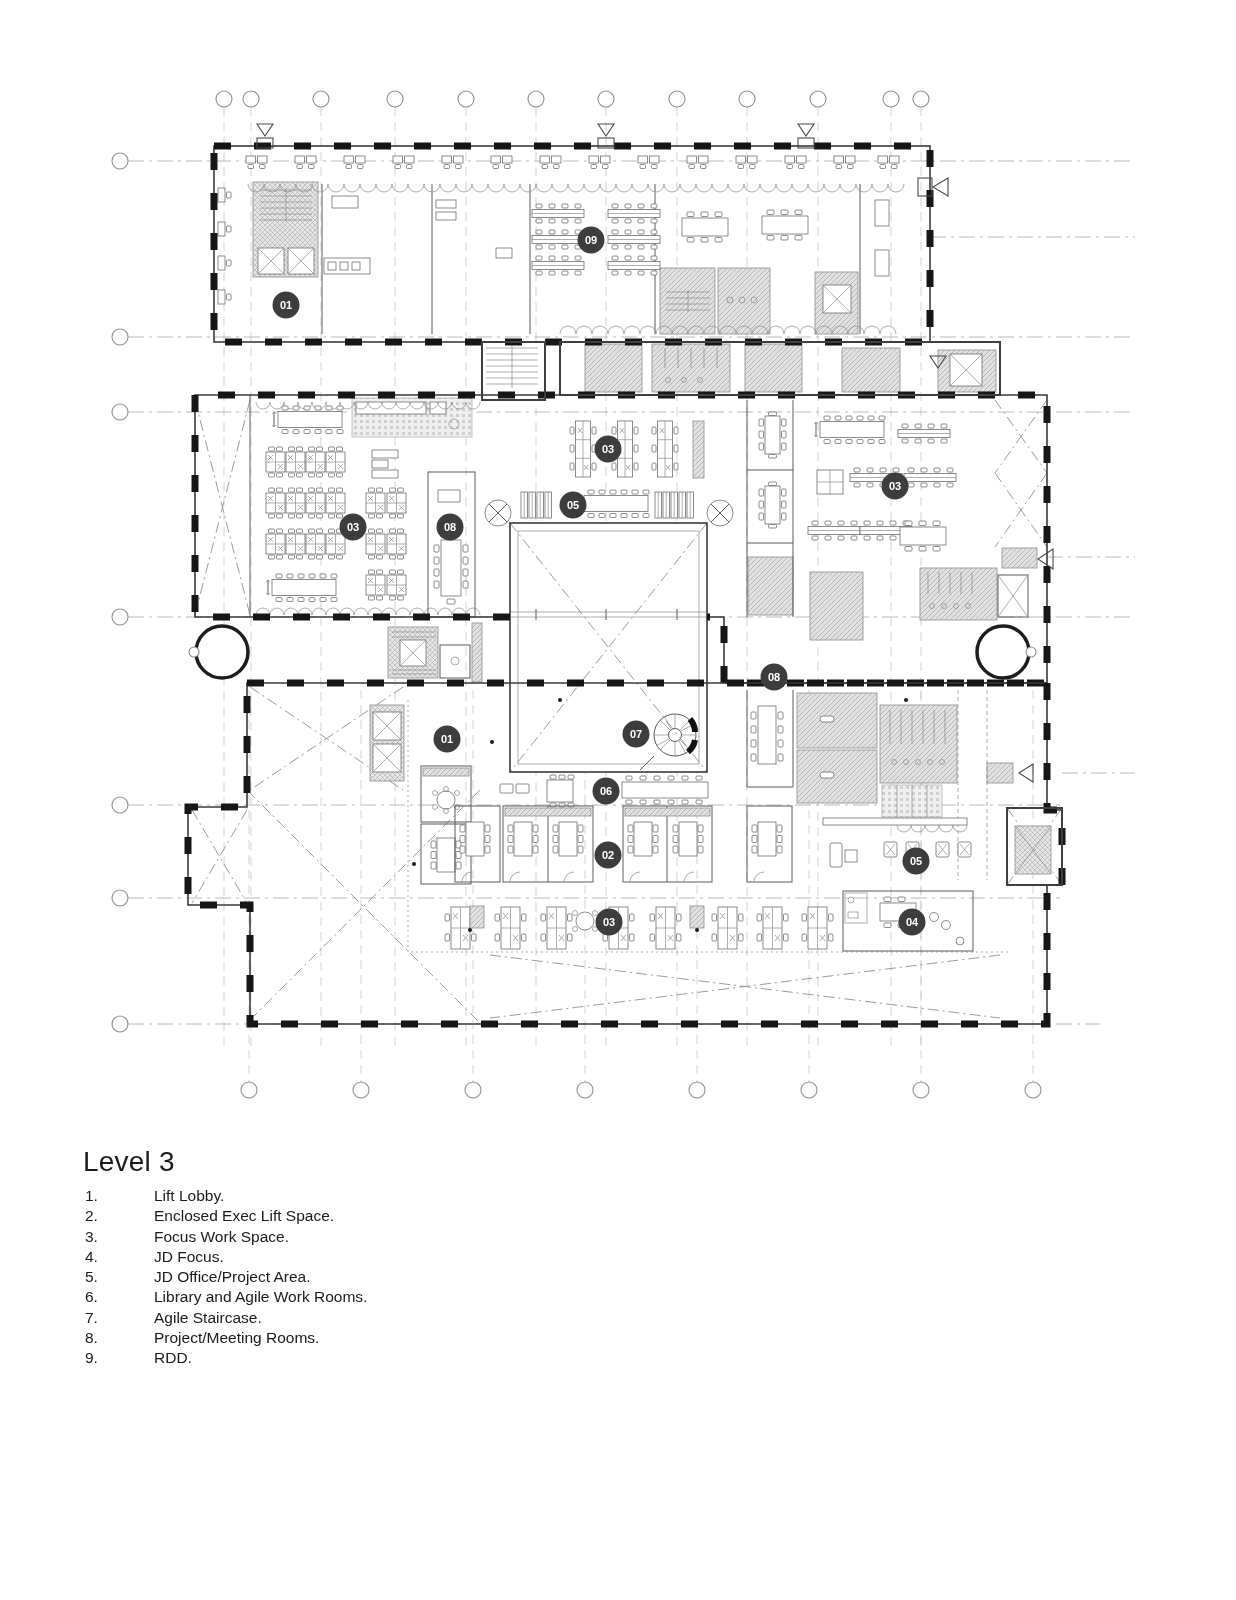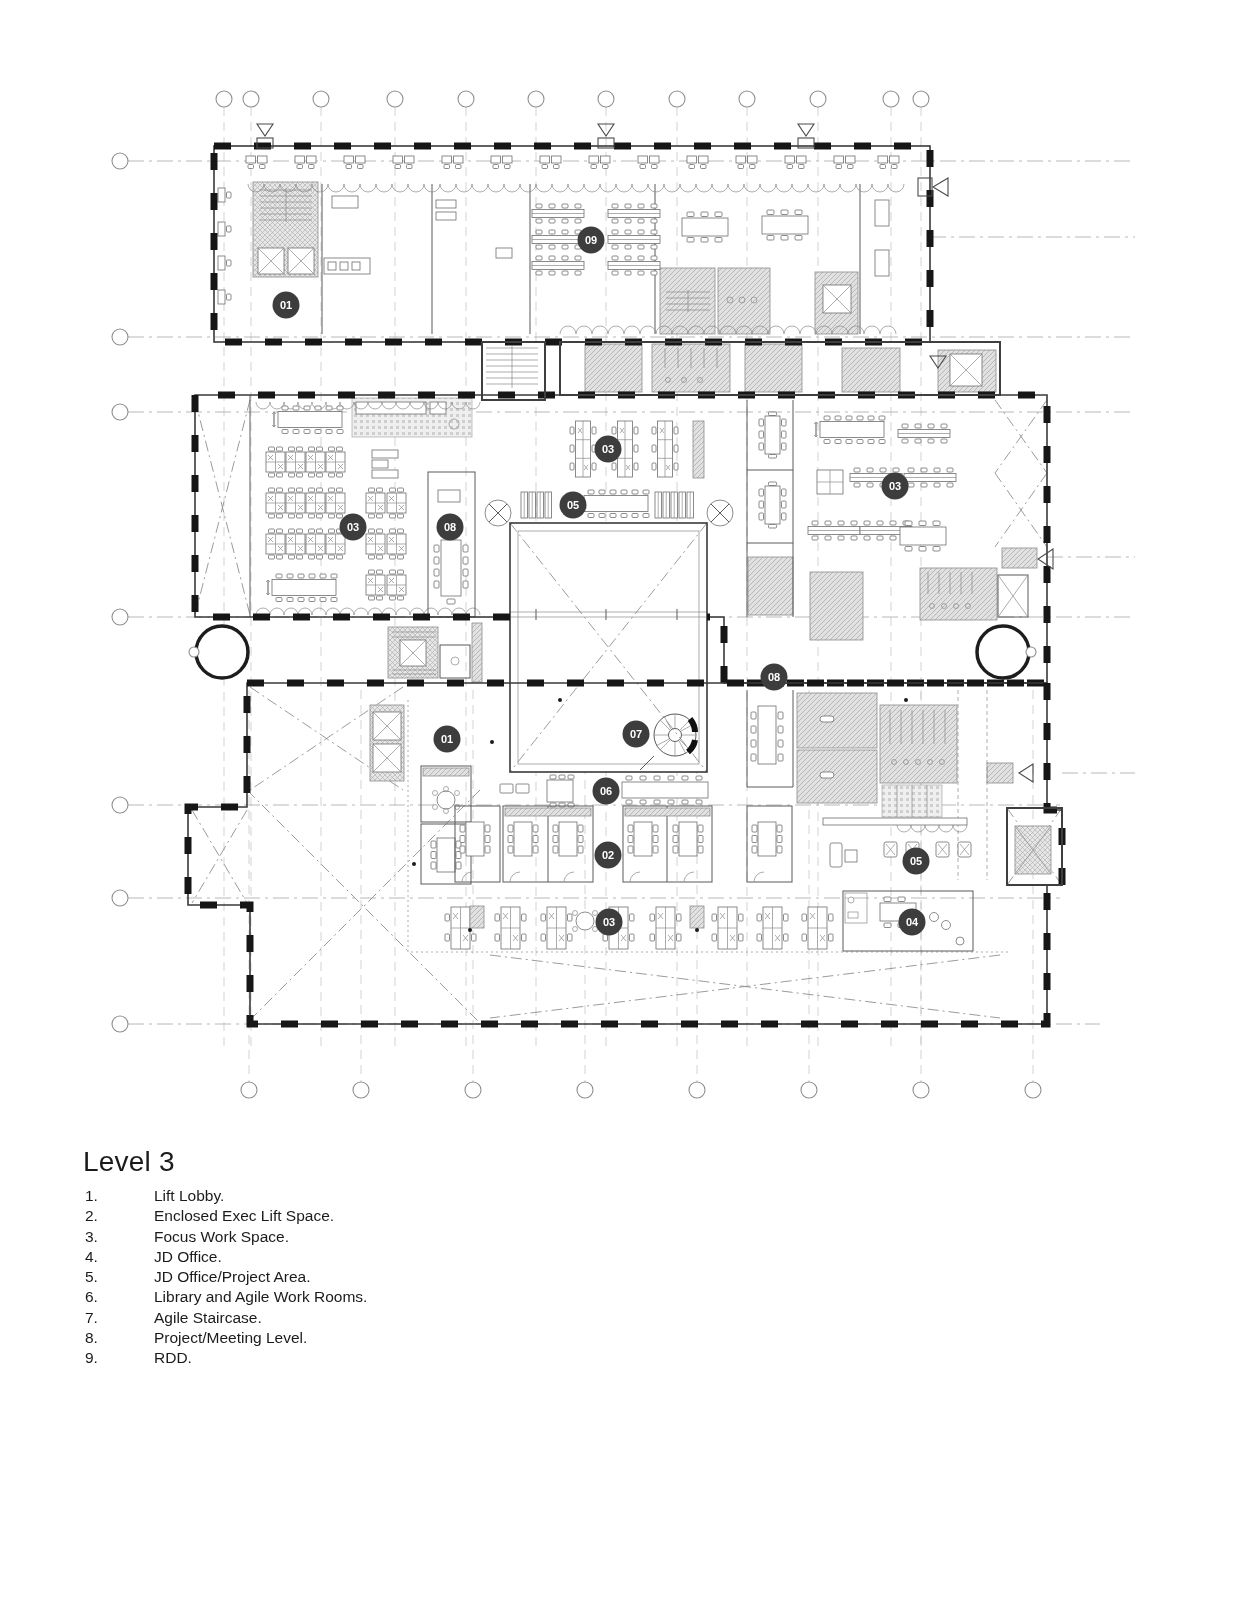--- a/index.html
+++ b/index.html
@@ -718,37 +718,37 @@
   <div class="legend-row">
     <span class="legend-num">2.</span>
     <span class="legend-label">Enclosed Exec Lift Space.</span>
   </div>
   <div class="legend-row">
     <span class="legend-num">3.</span>
     <span class="legend-label">Focus Work Space.</span>
   </div>
   <div class="legend-row">
     <span class="legend-num">4.</span>
-    <span class="legend-label">JD Office.</span>
+    <span class="legend-label">JD Focus.</span>
   </div>
   <div class="legend-row">
     <span class="legend-num">5.</span>
     <span class="legend-label">JD Office/Project Area.</span>
   </div>
   <div class="legend-row">
     <span class="legend-num">6.</span>
     <span class="legend-label">Library and Agile Work Rooms.</span>
   </div>
   <div class="legend-row">
     <span class="legend-num">7.</span>
     <span class="legend-label">Agile Staircase.</span>
   </div>
   <div class="legend-row">
     <span class="legend-num">8.</span>
-    <span class="legend-label">Project/Meeting Level.</span>
+    <span class="legend-label">Project/Meeting Rooms.</span>
   </div>
   <div class="legend-row">
     <span class="legend-num">9.</span>
     <span class="legend-label">RDD.</span>
   </div>
 </div>
 
 </div>
 
 </body></html>

